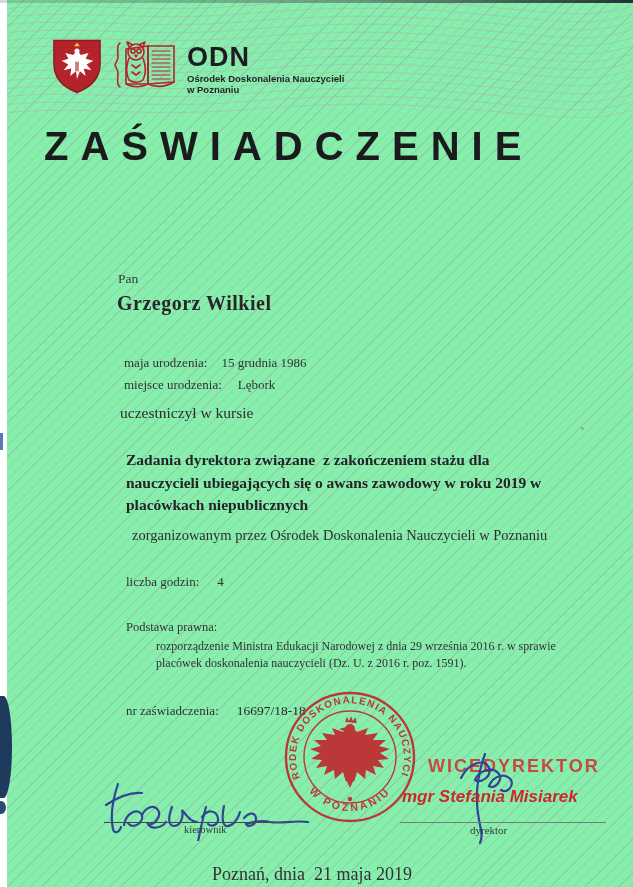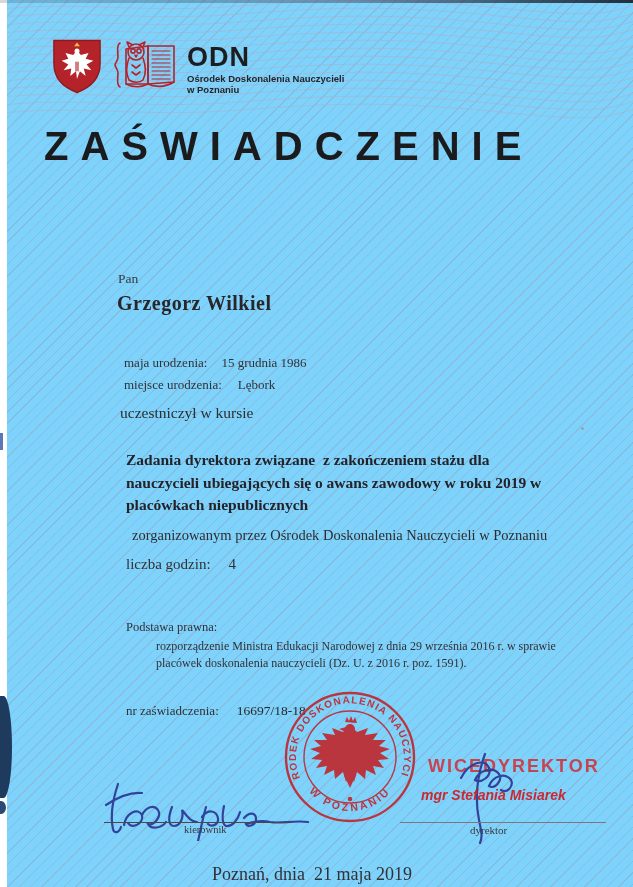--- a/index.html
+++ b/index.html
@@ -1,18 +1,18 @@
 <!DOCTYPE html>
 <html><head>
 <meta charset="utf-8">
 <style>
   html,body{margin:0;padding:0;background:#e8e8e8;}
   .page{
     position:relative;width:633px;height:887px;margin:0 auto;
-    background:#7dd3fc;overflow:hidden;
+    background:#86efac;overflow:hidden;
     font-family:"Liberation Serif",serif;color:#2b2a2e;
   }
   
   .pattern{
     position:absolute;inset:0;
     background:repeating-linear-gradient(135deg,
       rgba(156,146,164,0.34) 0px, rgba(156,146,164,0.34) 1px,
       rgba(0,0,0,0) 1px, rgba(0,0,0,0) 8px);
   }
   .waves{position:absolute;left:0;top:0;width:633px;height:118px;}
@@ -47,21 +47,21 @@
   .row{position:absolute;display:flex;font-size:13px;color:#333036;}
   .row-birthdate{left:124px;top:355px;gap:14px;}
   .row-birthplace{left:124px;top:377px;gap:16px;}
   .participation{position:absolute;left:120px;top:404px;font-size:15.5px;color:#2e2c30;}
 
   .course{
     position:absolute;left:126px;top:449px;font-size:15.5px;font-weight:bold;
     color:#252329;line-height:22.5px;white-space:pre;
   }
   .organizer{position:absolute;left:132px;top:527px;font-size:14.5px;color:#2e2c30;}
-  .row-hours{left:126px;top:556px;gap:18px;font-size:15px;}
+  .row-hours{left:126px;top:574px;gap:18px;font-size:13px;}
   .legal-label{position:absolute;left:126px;top:620px;font-size:12.5px;color:#333036;}
   .legal-text{position:absolute;left:156px;top:638px;font-size:12px;line-height:17px;color:#333036;white-space:pre;}
   .row-certno{left:126px;top:703px;gap:18px;font-size:13px;}
   .certno-value{font-size:13.5px;color:#29272b;}
 
   
   .stamp{position:absolute;left:280px;top:687px;opacity:.92;}
   .stamp text{font-family:"Liberation Sans",sans-serif;font-weight:bold;fill:#c0292f;}
 
   
@@ -70,22 +70,22 @@
   .sig-path{fill:none;stroke:#2d3c95;stroke-width:2.2;stroke-linecap:round;opacity:.95;}
   .line-left{position:absolute;left:104px;top:822px;width:188px;border-top:1.2px solid #4a474e;}
   .line-right{position:absolute;left:400px;top:822px;width:206px;border-top:1.2px solid #7a777e;}
   .role-left{position:absolute;left:184px;top:824px;font-size:10.5px;color:#3a383c;}
   .role-right{position:absolute;left:470px;top:824px;font-size:11px;color:#3a383c;}
   .stamp-role{
     position:absolute;left:428px;top:756px;font-family:"Liberation Sans",sans-serif;
     font-weight:bold;font-size:18px;letter-spacing:2px;color:#d6252b;opacity:.82;
   }
   .stamp-name{
-    position:absolute;left:421px;top:787px;font-family:"Liberation Sans",sans-serif;
-    font-weight:bold;font-style:italic;font-size:14px;color:#cf2027;opacity:.95;
+    position:absolute;left:402px;top:787px;font-family:"Liberation Sans",sans-serif;
+    font-weight:bold;font-style:italic;font-size:17px;color:#cf2027;opacity:.95;
   }
   .footer{position:absolute;left:212px;top:864px;font-size:18px;color:#333036;white-space:pre;}
 </style>
 </head>
 <body>
 
 <div class="page">
   <div class="pattern"></div>
   <svg id="waves" class="waves">
       <path d="M-5 10 C 70 0 140 14 240 6 S 400 -2 500 8 S 600 14 640 4" class="wave"></path>

